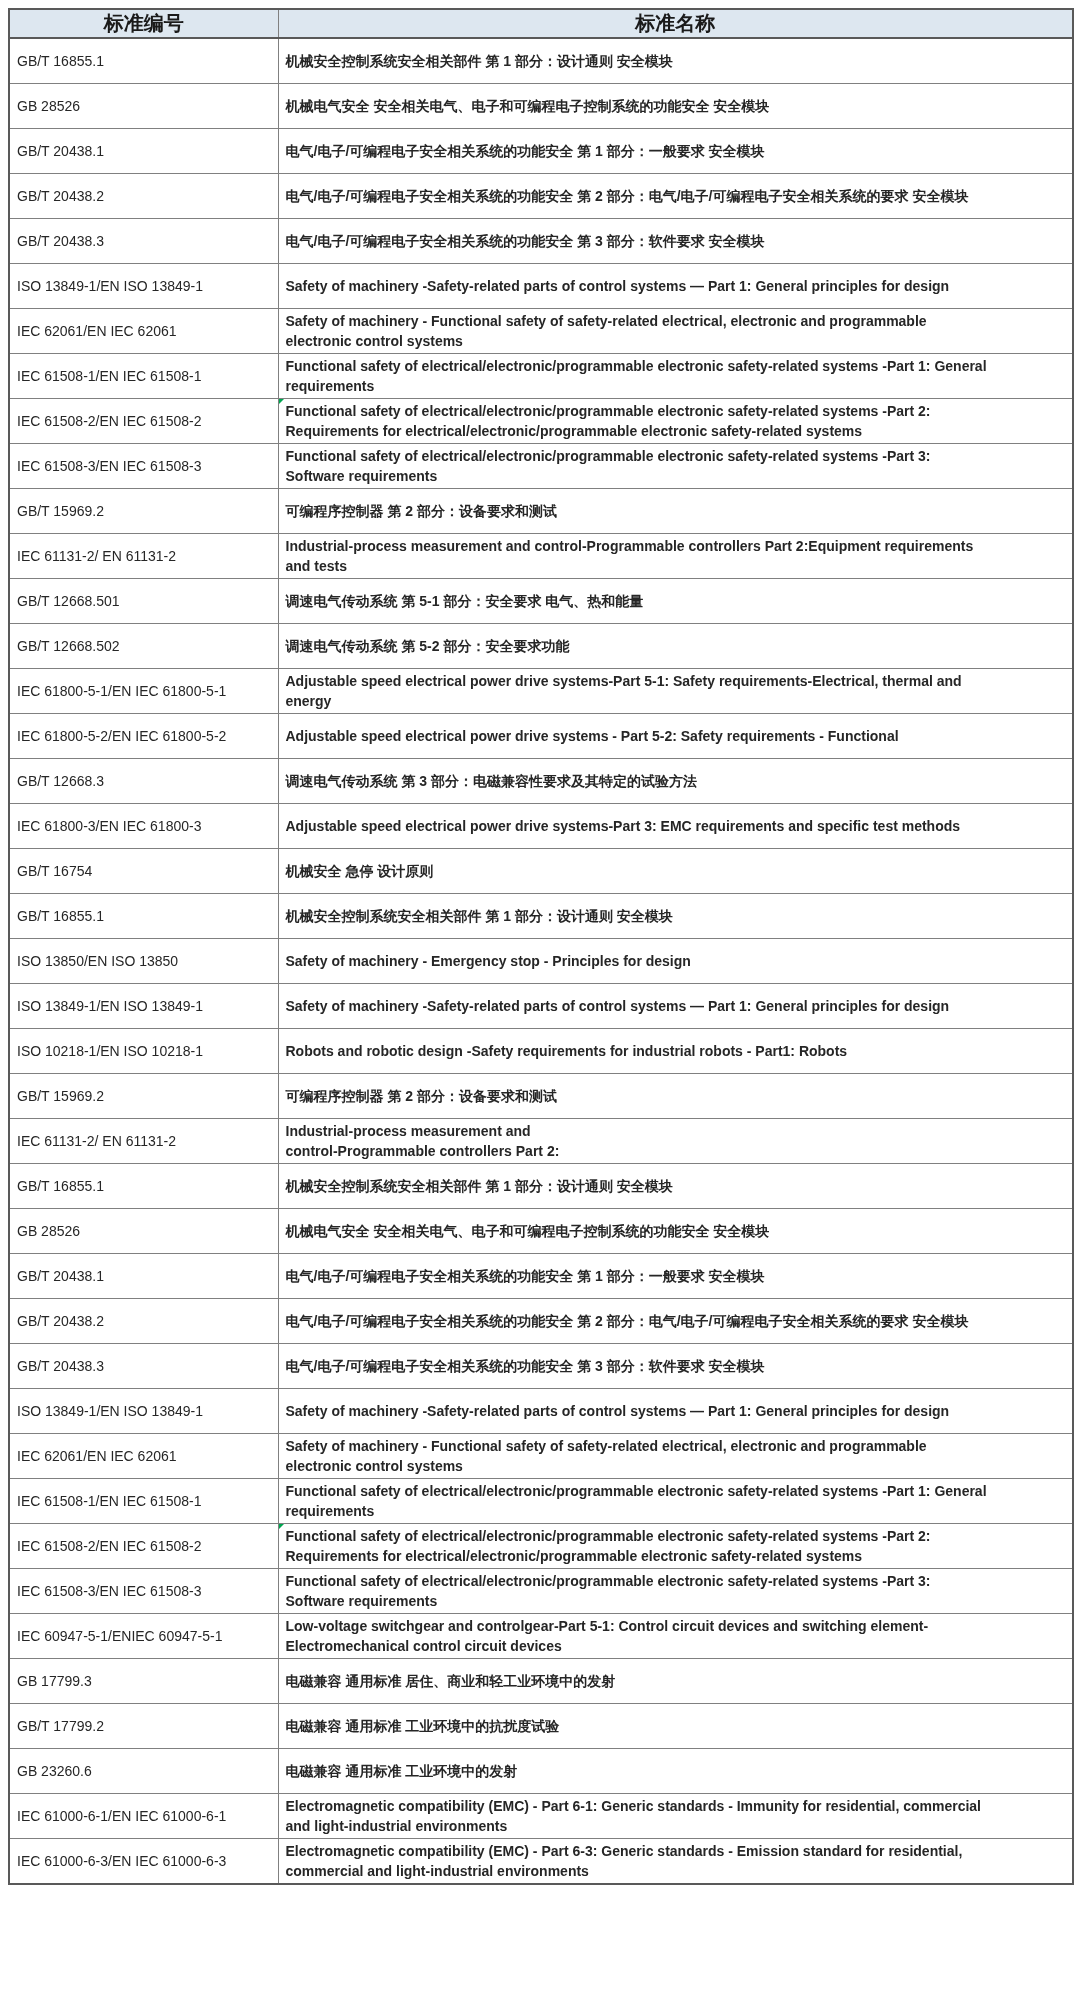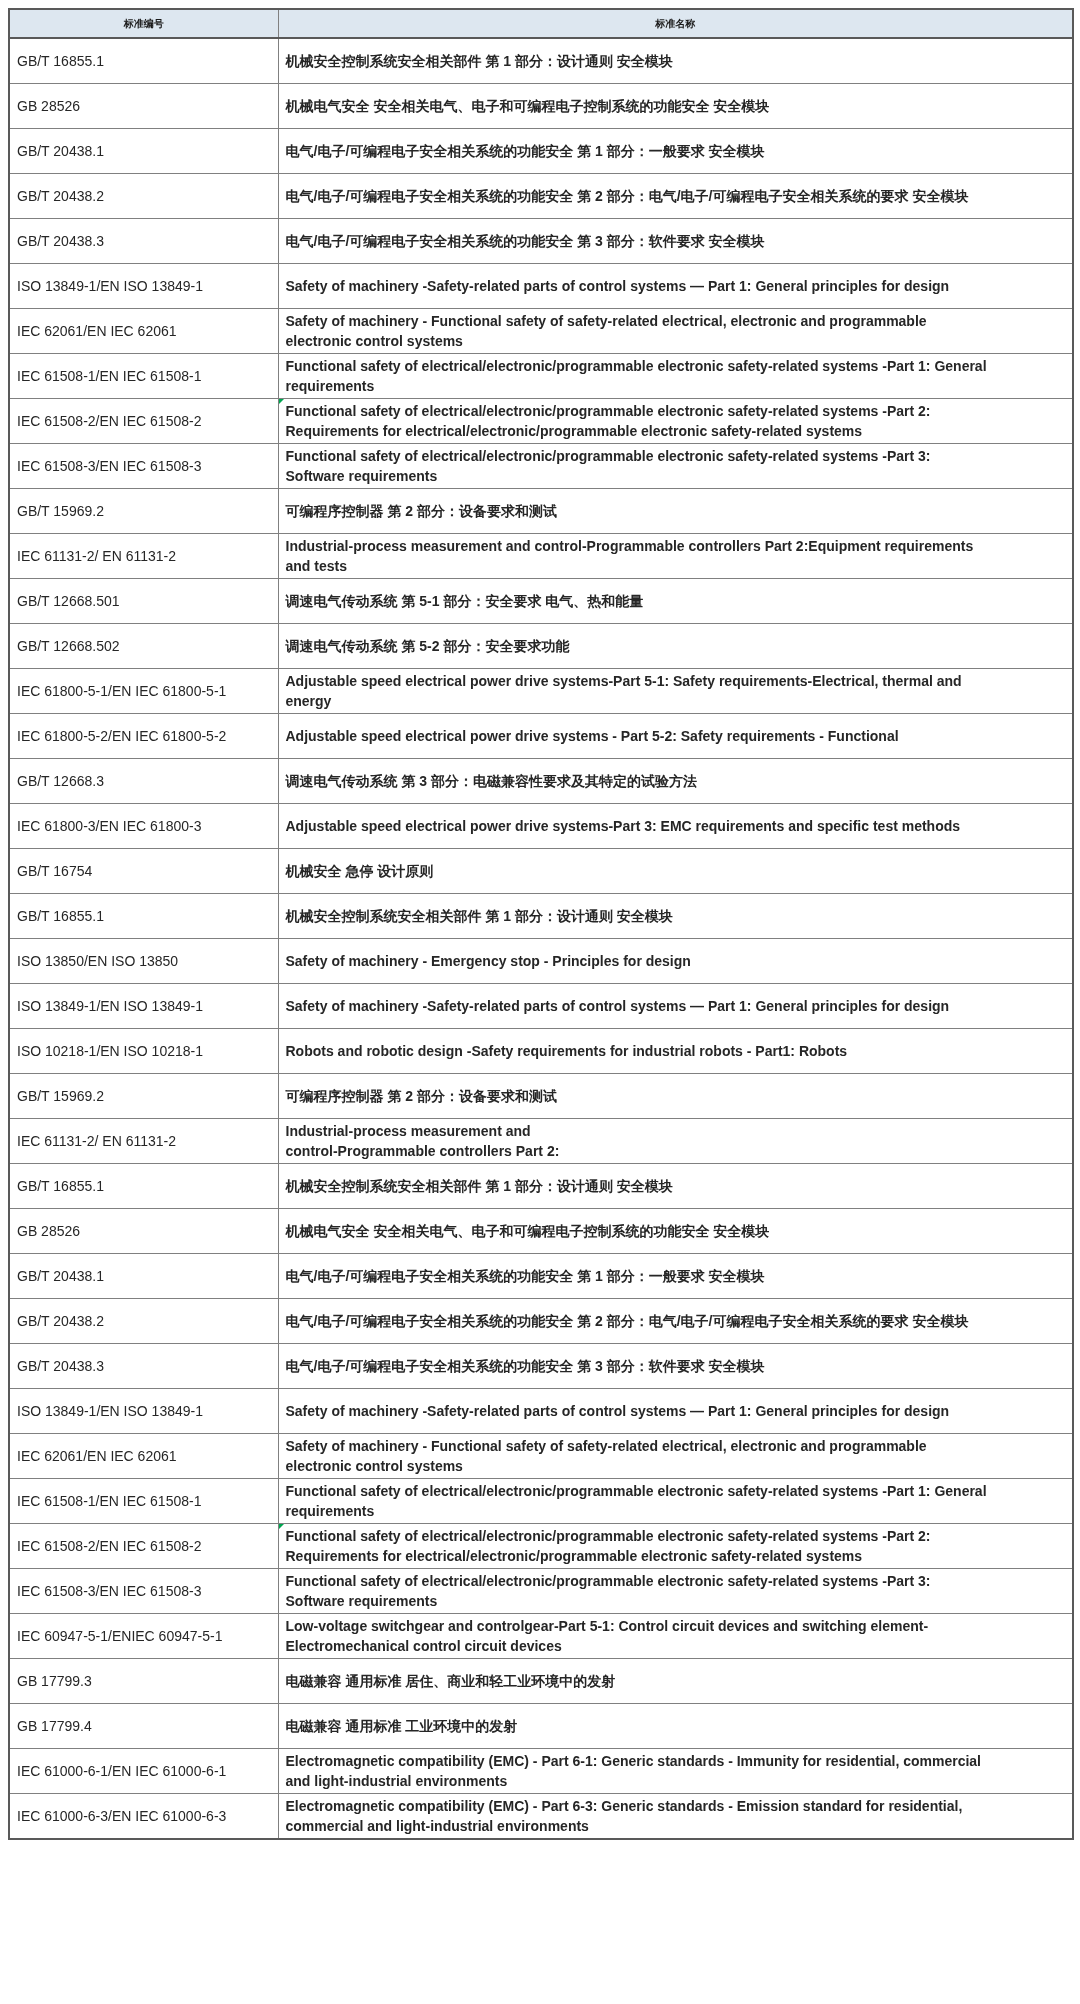--- a/index.html
+++ b/index.html
@@ -23,21 +23,21 @@
     table-layout: fixed;
     border: 2px solid var(--outer-border, #595959);
   }
   col.c1 { width: 269px; }
   col.c2 { width: 795px; }
   .std-table th {
     background: var(--header-bg, #dde7f0);
     border: 1px solid var(--inner-border, #808080);
     border-bottom: 2px solid var(--outer-border, #595959);
     height: 27px;
-    font-size: 10px;
+    font-size: 20px;
     font-weight: bold;
     text-align: center;
     color: #1a1a1a;
     padding: 0 0;
   }
   .std-table td {
     border: 1px solid var(--inner-border, #808080);
     height: 42px;
     padding: 1px 7px;
     font-size: 14px;
@@ -233,21 +233,25 @@
       <tr>
         <td class="col-no">IEC 60947-5-1/ENIEC 60947-5-1</td>
         <td class="col-name">Low-voltage switchgear and controlgear-Part 5-1: Control circuit devices and switching element-
 Electromechanical control circuit devices</td>
       </tr>
       <tr>
         <td class="col-no">GB 17799.3</td>
         <td class="col-name">电磁兼容 通用标准 居住、商业和轻工业环境中的发射</td>
       </tr>
       <tr>
-        <td class="col-no">GB 17799.4</td>
+        <td class="col-no">GB/T 17799.2</td>
+        <td class="col-name">电磁兼容 通用标准 工业环境中的抗扰度试验</td>
+      </tr>
+      <tr>
+        <td class="col-no">GB 23260.6</td>
         <td class="col-name">电磁兼容 通用标准 工业环境中的发射</td>
       </tr>
       <tr>
         <td class="col-no">IEC 61000-6-1/EN IEC 61000-6-1</td>
         <td class="col-name">Electromagnetic compatibility (EMC) - Part 6-1: Generic standards - Immunity for residential, commercial
 and light-industrial environments</td>
       </tr>
       <tr>
         <td class="col-no">IEC 61000-6-3/EN IEC 61000-6-3</td>
         <td class="col-name">Electromagnetic compatibility (EMC) - Part 6-3: Generic standards - Emission standard for residential,

